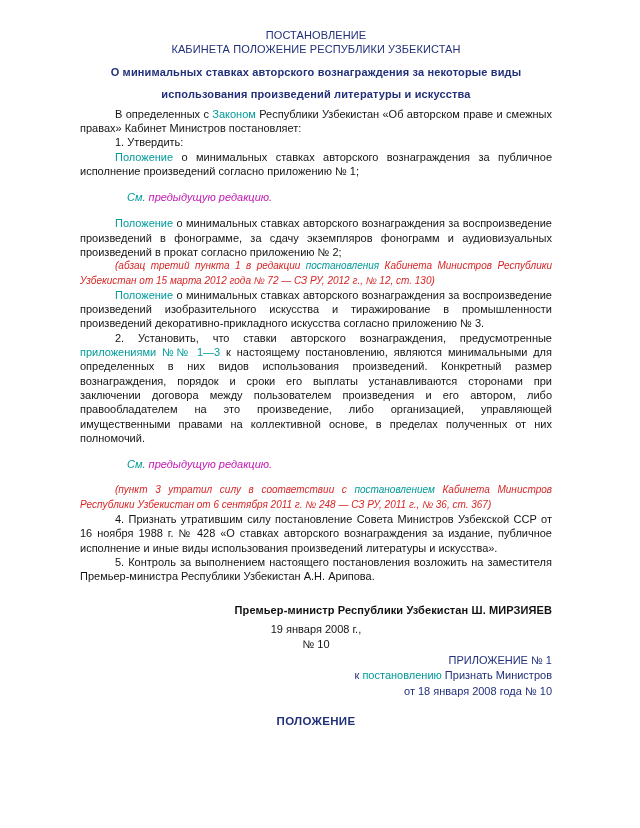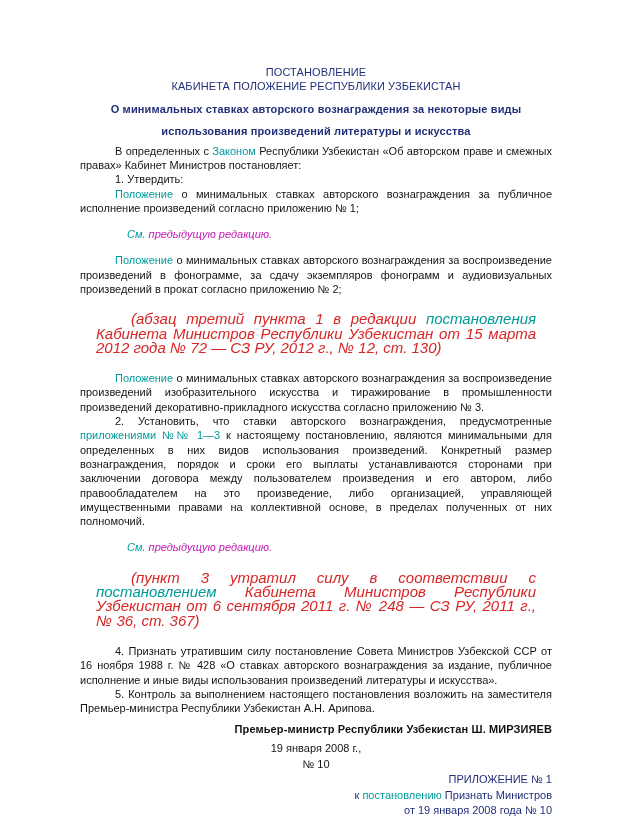--- a/index.html
+++ b/index.html
@@ -12,21 +12,21 @@
     width: 640px;
     height: 828px;
     font-family: "Liberation Sans", sans-serif;
     color: #1a1a1a;
     overflow: hidden;
   }
   .page {
     width: 632px;
     height: 828px;
     box-sizing: border-box;
-    padding: 65px 80px 0 80px;
+    padding: 28px 80px 0 80px;
     background: #ffffff;
   }
   .doc-title {
     text-align: center;
     color: #22307a;
     font-size: 11px;
     line-height: 14.4px;
     font-weight: 400;
     letter-spacing: 0.1px;
   }
@@ -59,37 +59,37 @@
   }
   .note-prev .magenta {
     color: #c417b4;
   }
   .note-prev .teal {
     color: #009a9a;
   }
   .amend {
     text-align: justify;
     font-style: italic;
-    font-size: 15px;
+    font-size: 10px;
     line-height: 14.3px;
     text-indent: 35px;
-    margin: 16px;
+    margin: 0;
     color: #d72626;
   }
   .amend .link {
     color: #009a9a;
     font-style: italic;
   }
   .signature {
     text-align: right;
     font-weight: 700;
     font-size: 11px;
     line-height: 15px;
     color: #111111;
-    margin-top: 7px;
+    margin-top: 19px;
     letter-spacing: 0.1px;
   }
   .center-block {
     text-align: center;
     font-size: 11px;
     line-height: 15.5px;
     color: #141414;
     margin-top: 4px;
   }
   .appendix {
@@ -152,18 +152,18 @@
   <div class="signature">Премьер-министр Республики Узбекистан Ш. МИРЗИЯЕВ</div>
 
   <div class="center-block">
     <div>19 января 2008 г.,</div>
     <div>№ 10</div>
   </div>
 
   <div class="appendix">
     <div>ПРИЛОЖЕНИЕ № 1</div>
     <div><span>к </span><span class="link">постановлению</span><span> Признать Министров</span></div>
-    <div>от 19 января 2008 года № 10</div>
+    <div>от 18 января 2008 года № 10</div>
   </div>
 
   <div class="polozhenie">ПОЛОЖЕНИЕ</div>
 
 </div>
 
 </body></html>

